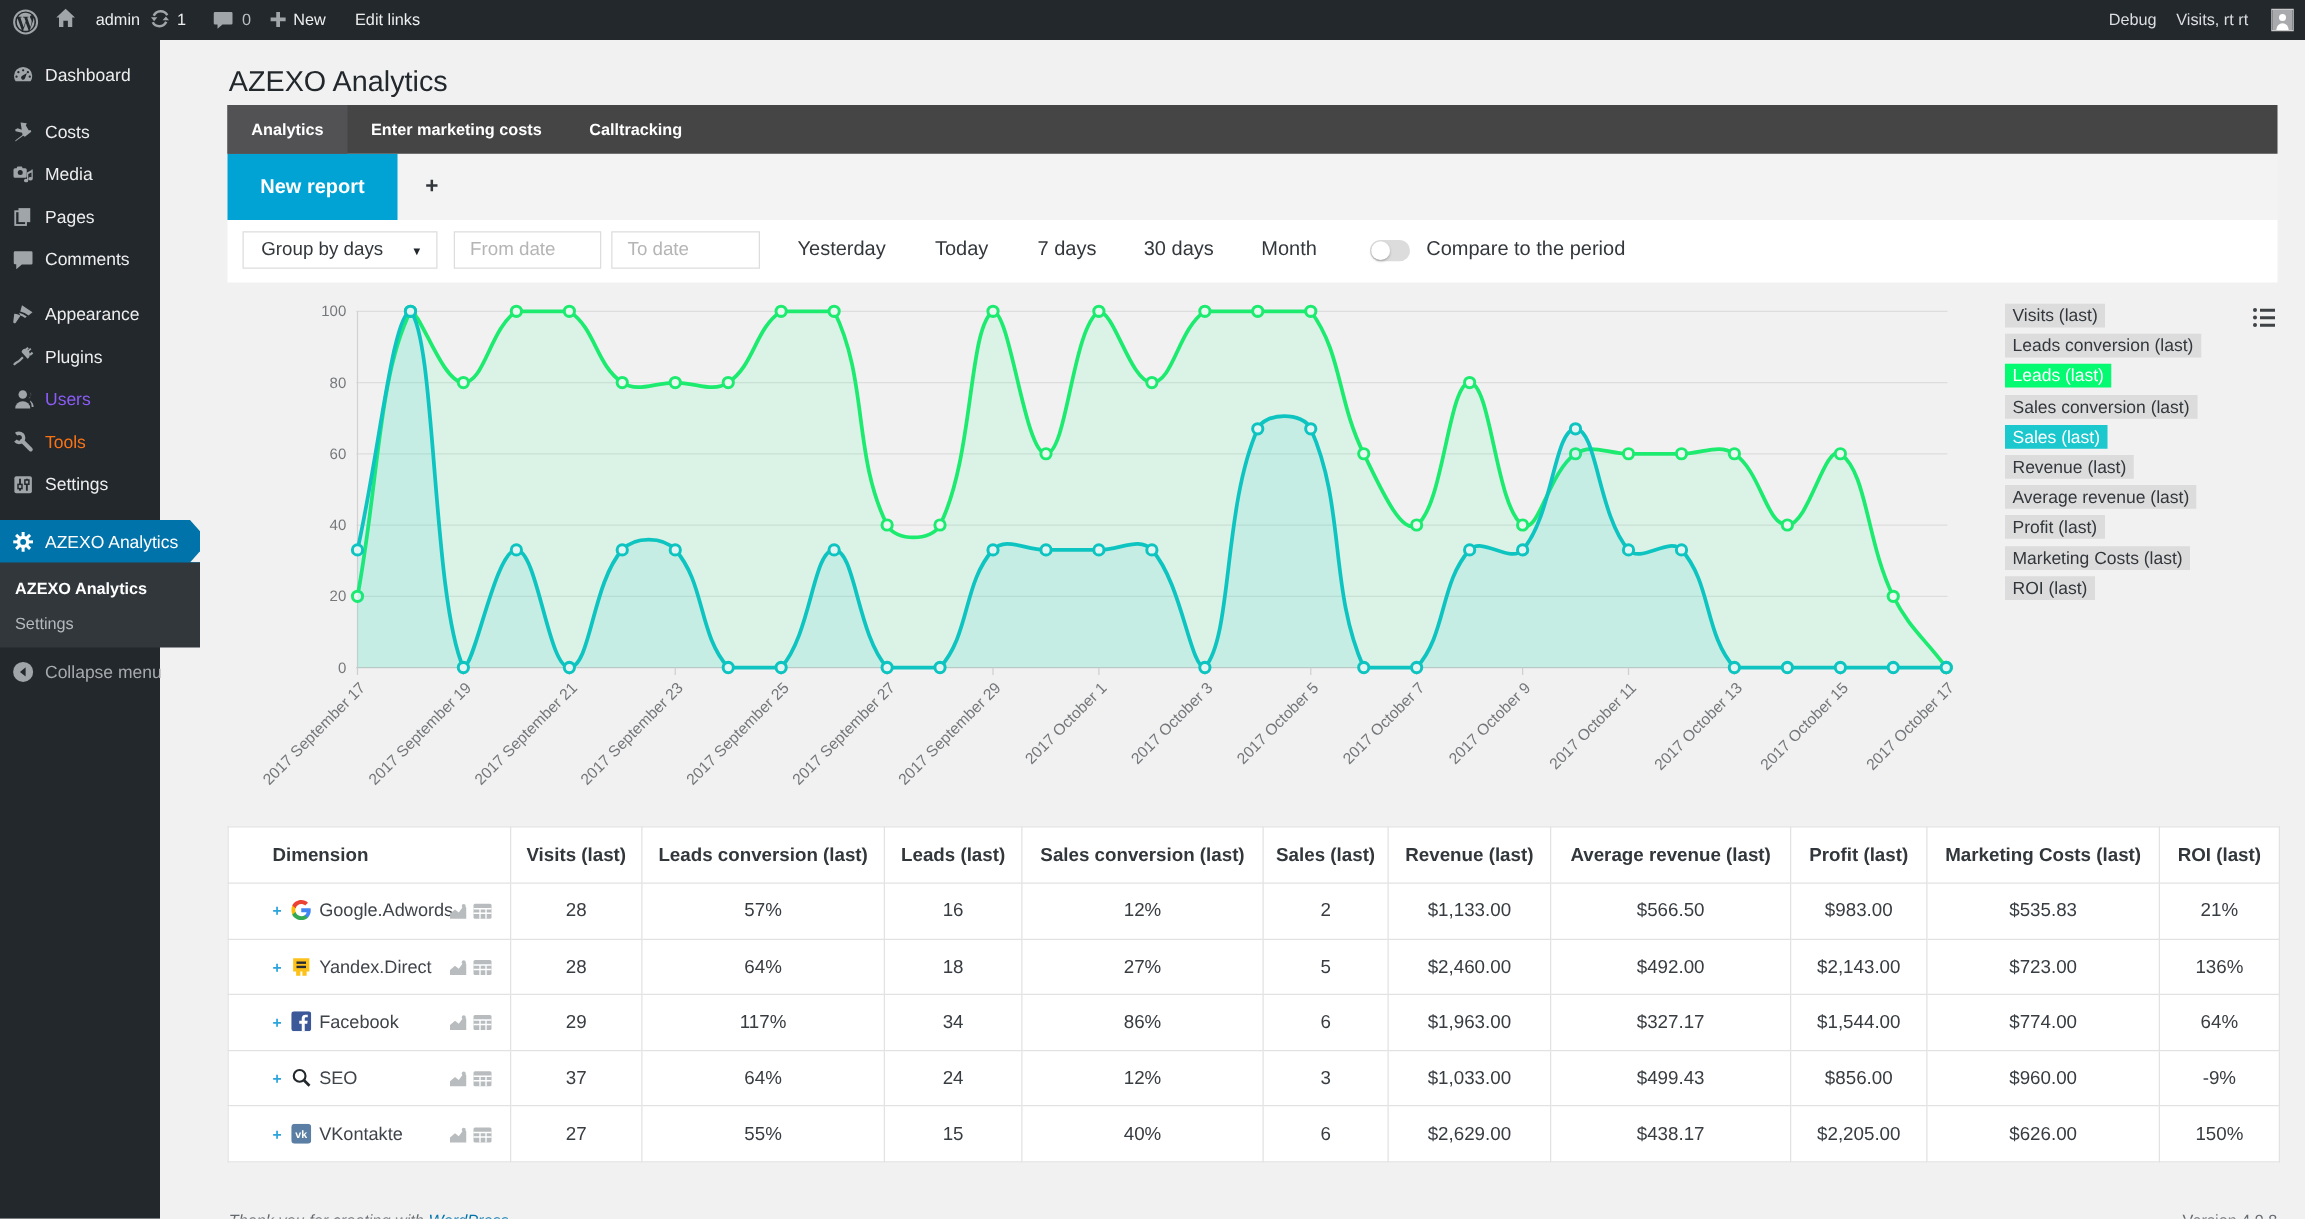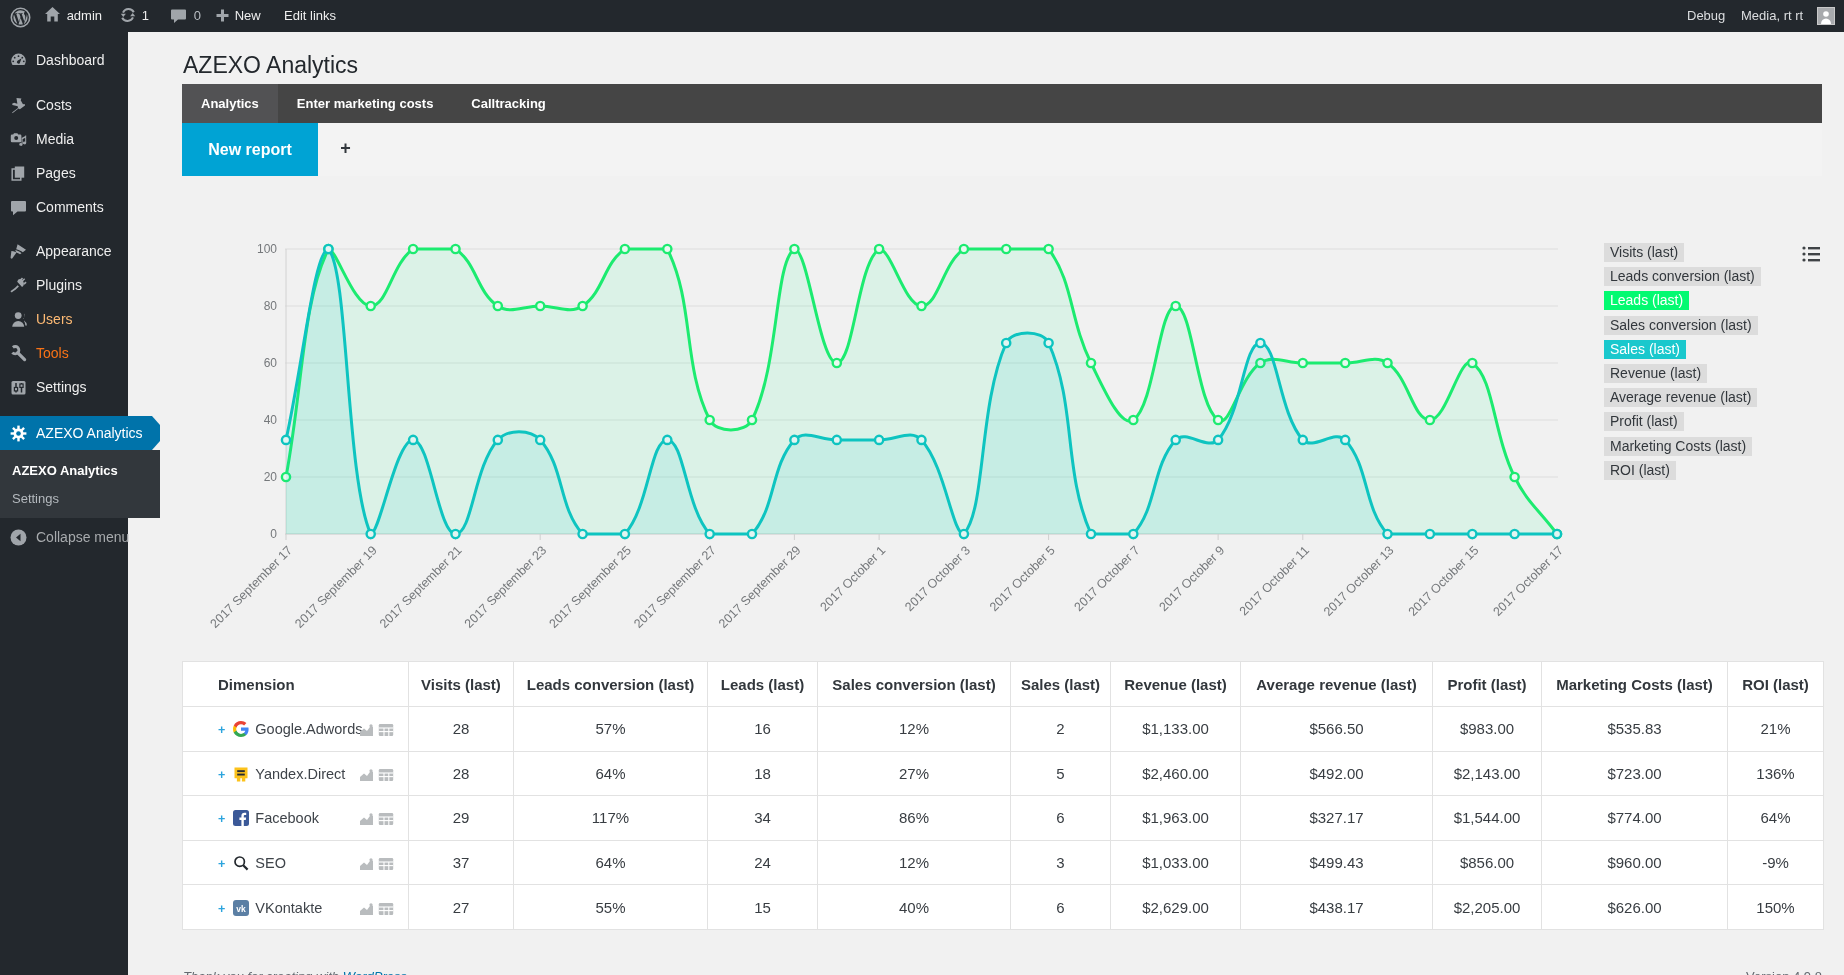--- a/index.html
+++ b/index.html
@@ -47,36 +47,36 @@
 #foot1 a{color:#0073aa}
 #foot2{position:absolute;left:1586px;top:937px;font-size:13px;color:#646970}
 </style></head><body>
 <div id="abar">
  <span class="ab" style="left:10px;top:1px"><svg width="21" height="21" viewBox="0 0 21 21" style="vertical-align:middle">
         <circle cx="10.5" cy="10.5" r="9.2" fill="none" stroke="#a0a5aa" stroke-width="1.6"></circle>
         <path fill="#a0a5aa" d="M3.4,10.5c0,2.8,1.6,5.3,4,6.4L4,7.6C3.6,8.5,3.4,9.5,3.4,10.5zM15.3,10.1c0-0.9-0.3-1.5-0.6-2 c-0.4-0.6-0.7-1.1-0.7-1.7c0-0.7,0.5-1.3,1.2-1.3h0.1c-1.3-1.2-3-1.9-4.8-1.9c-2.5,0-4.6,1.3-5.9,3.2h0.5c0.7,0,1.9-0.1,1.9-0.1 c0.4,0,0.4,0.5,0.1,0.6c0,0-0.4,0-0.8,0.1l2.6,7.7l1.6-4.7l-1.1-3c-0.4,0-0.8-0.1-0.8-0.1c-0.4,0-0.3-0.6,0-0.6c0,0,1.2,0.1,1.9,0.1 c0.7,0,1.9-0.1,1.9-0.1c0.4,0,0.4,0.5,0.1,0.6c0,0-0.4,0-0.8,0.1l2.6,7.6l0.7-2.4C15.1,11.5,15.3,10.8,15.3,10.1zM10.6,11.1 l-2.1,6.2c0.6,0.2,1.3,0.3,2,0.3c0.8,0,1.6-0.1,2.4-0.4c0,0,0-0.1-0.1-0.1L10.6,11.1zM16.7,7.1c0,0.2,0,0.5,0,0.8 c0,0.8-0.1,1.6-0.6,2.7l-2.3,6.6c2.2-1.3,3.7-3.7,3.7-6.4C17.6,9.4,17.3,8.2,16.7,7.1z" transform="scale(1.0)"></path>
       </svg></span>
  <span class="ab" style="left:44px"><svg width="17" height="17" viewBox="0 0 17 17" style="vertical-align:-3px">
         <path fill="#a0a5aa" d="M8.5,1 L16,8 L13.8,8 L13.8,15.5 L10.3,15.5 L10.3,10.5 L6.7,10.5 L6.7,15.5 L3.2,15.5 L3.2,8 L1,8 Z"></path>
-      </svg> <span style="margin-left:2px">admin</span></span>
+      </svg> <span style="margin-left:12px">admin</span></span>
  <span class="ab" style="left:119px"><svg width="18" height="18" viewBox="0 0 18 18" style="vertical-align:-4px">
         <path fill="none" stroke="#a0a5aa" stroke-width="2" d="M14.8,6.2 A6,6 0 0 0 4,6.6"></path>
         <path fill="#a0a5aa" d="M1.8,7.8 L6.9,7.8 L4.3,10.9 Z"></path>
         <path fill="none" stroke="#a0a5aa" stroke-width="2" d="M3.2,11.8 A6,6 0 0 0 14,11.4"></path>
         <path fill="#a0a5aa" d="M16.2,10.2 L11.1,10.2 L13.7,7.1 Z"></path>
       </svg> <span style="margin-left:1px">1</span></span>
  <span class="ab" style="left:170px"><svg width="17" height="17" viewBox="0 0 17 17" style="vertical-align:-4px">
         <path fill="#a0a5aa" d="M2,2.5 h13 a1,1 0 0 1 1,1 v8 a1,1 0 0 1 -1,1 h-7 l-4,3.5 v-3.5 h-2 a1,1 0 0 1 -1,-1 v-8 a1,1 0 0 1 1,-1 Z"></path>
       </svg> <span style="margin-left:3px;color:#b9bec3">0</span></span>
  <span class="ab" style="left:215px"><svg width="15" height="15" viewBox="0 0 15 15" style="vertical-align:-3px">
         <path fill="#a0a5aa" d="M6,1.5 h3 v4.5 h4.5 v3 h-4.5 v4.5 h-3 v-4.5 h-4.5 v-3 h4.5 Z"></path>
       </svg> <span style="margin-left:1px">New</span></span>
  <span class="ab" style="left:284px">Edit links</span>
  <span class="ab" style="left:1687px;color:#dcdee0">Debug</span>
- <span class="ab" style="left:1741px;color:#dcdee0">Media, rt rt</span>
+ <span class="ab" style="left:1741px;color:#dcdee0">Visits, rt rt</span>
  <span class="ab" style="left:1818px;top:0px"><svg width="16" height="16" viewBox="0 0 16 16" style="vertical-align:-4px;outline:1px solid #c9c9c9">
         <rect x="0" y="0" width="16" height="16" fill="#a8aaad"></rect>
         <circle cx="8" cy="6" r="2.8" fill="#fff"></circle>
         <path fill="#fff" d="M3,16 a5,5.5 0 0 1 10,0 Z"></path>
       </svg></span>
 </div>
 <div id="sidebar">
  <div class="mi" style="top:11px">
       <span class="mico"><svg width="19" height="19" viewBox="0 0 19 19" style="">
           <path fill="#a0a5aa" d="M9.5,2.5 a7.3,7.3 0 0 1 7.3,7.3 a7.3,7.3 0 0 1 -1.3,4.1 l-12,0 a7.3,7.3 0 0 1 -1.3,-4.1 a7.3,7.3 0 0 1 7.3,-7.3 Z"></path>
@@ -131,21 +131,21 @@
           <path fill="#a0a5aa" d="M12.8,1.6 l1.2,1.2 -2,2 -1.2,-1.2 Z M16.5,5.3 l1.2,1.2 -2,2 -1.2,-1.2 Z" transform="rotate(3 13 5)"></path>
         </svg></span>
       <span class="mtxt" style="color:#eeeeee">Plugins</span>
     </div>
     <div class="mi" style="top:270px">
       <span class="mico"><svg width="19" height="19" viewBox="0 0 19 19" style="">
           <circle cx="9.2" cy="5.6" r="3.4" fill="#a0a5aa"></circle>
           <path fill="#a0a5aa" d="M3.2,16.8 a6,5.8 0 0 1 12,0 Z"></path>
           <path fill="#a0a5aa" d="M13.8,8.6 a3.1,3.1 0 0 0 1.2,-5.2 a4.6,4.6 0 0 1 -0.1,5 Z M15,10.4 a6,6.2 0 0 1 2.9,5.2 l-1.6,0 a7.3,7.3 0 0 0 -1.3,-4.7 Z"></path>
         </svg></span>
-      <span class="mtxt" style="color:#fdba74">Users</span>
+      <span class="mtxt" style="color:#8b5cf6">Users</span>
     </div>
     <div class="mi" style="top:304px">
       <span class="mico"><svg width="19" height="19" viewBox="0 0 19 19" style="">
           <circle cx="6.2" cy="6.2" r="3.7" fill="none" stroke="#a0a5aa" stroke-width="2.8" stroke-dasharray="17.5 5.7" stroke-dashoffset="-14.5"></circle>
           <line x1="8.6" y1="8.6" x2="15.6" y2="15.6" stroke="#a0a5aa" stroke-width="3.2" stroke-linecap="round"></line>
         </svg></span>
       <span class="mtxt" style="color:#f97316">Tools</span>
     </div>
     <div class="mi" style="top:338px">
       <span class="mico"><svg width="19" height="19" viewBox="0 0 19 19" style="">
@@ -190,20 +190,34 @@
       <span class="mtxt" style="color:#a7aaad">Collapse menu</span>
     </div>
 </div>
 <div id="main">
  <h1>AZEXO Analytics</h1>
  <div id="reprow">
       <div id="repbtn">New report</div>
       <div id="plustab">+</div>
     </div>
  <div id="tabbar"><span class="tab act">Analytics</span><span class="tab">Enter marketing costs</span><span class="tab">Calltracking</span></div>
+ <div id="filterbar">
+   <div id="grpsel">Group by days<span class="ar">▼</span></div>
+   <div class="dinp" style="left:181px;width:118px">From date</div>
+   <div class="dinp" style="left:307px;width:119px">To date</div>
+   <span class="flink" style="left:456px">Yesterday</span>
+   <span class="flink" style="left:566px">Today</span>
+   <span class="flink" style="left:648px">7 days</span>
+   <span class="flink" style="left:733px">30 days</span>
+   <span class="flink" style="left:827px">Month</span>
+   <div id="toggle">
+        <div class="knob"></div>
+      </div>
+   <span class="flink" style="left:959px">Compare to the period</span>
+ </div>
  <svg id="chart" width="1440" height="440" viewBox="0 0 1440 440">
       <line x1="103" y1="304.0" x2="1376" y2="304.0" stroke="#c9c9c9" stroke-width="1"></line>
       <text x="95" y="308.0" text-anchor="end" font-size="12" fill="#75787b">0</text>
       <line x1="103" y1="247.0" x2="1376" y2="247.0" stroke="#dddddd" stroke-width="1"></line>
       <text x="95" y="251.0" text-anchor="end" font-size="12" fill="#75787b">20</text>
       <line x1="103" y1="190.0" x2="1376" y2="190.0" stroke="#dddddd" stroke-width="1"></line>
       <text x="95" y="194.0" text-anchor="end" font-size="12" fill="#75787b">40</text>
       <line x1="103" y1="133.0" x2="1376" y2="133.0" stroke="#dddddd" stroke-width="1"></line>
       <text x="95" y="137.0" text-anchor="end" font-size="12" fill="#75787b">60</text>
       <line x1="103" y1="76.0" x2="1376" y2="76.0" stroke="#dddddd" stroke-width="1"></line>

